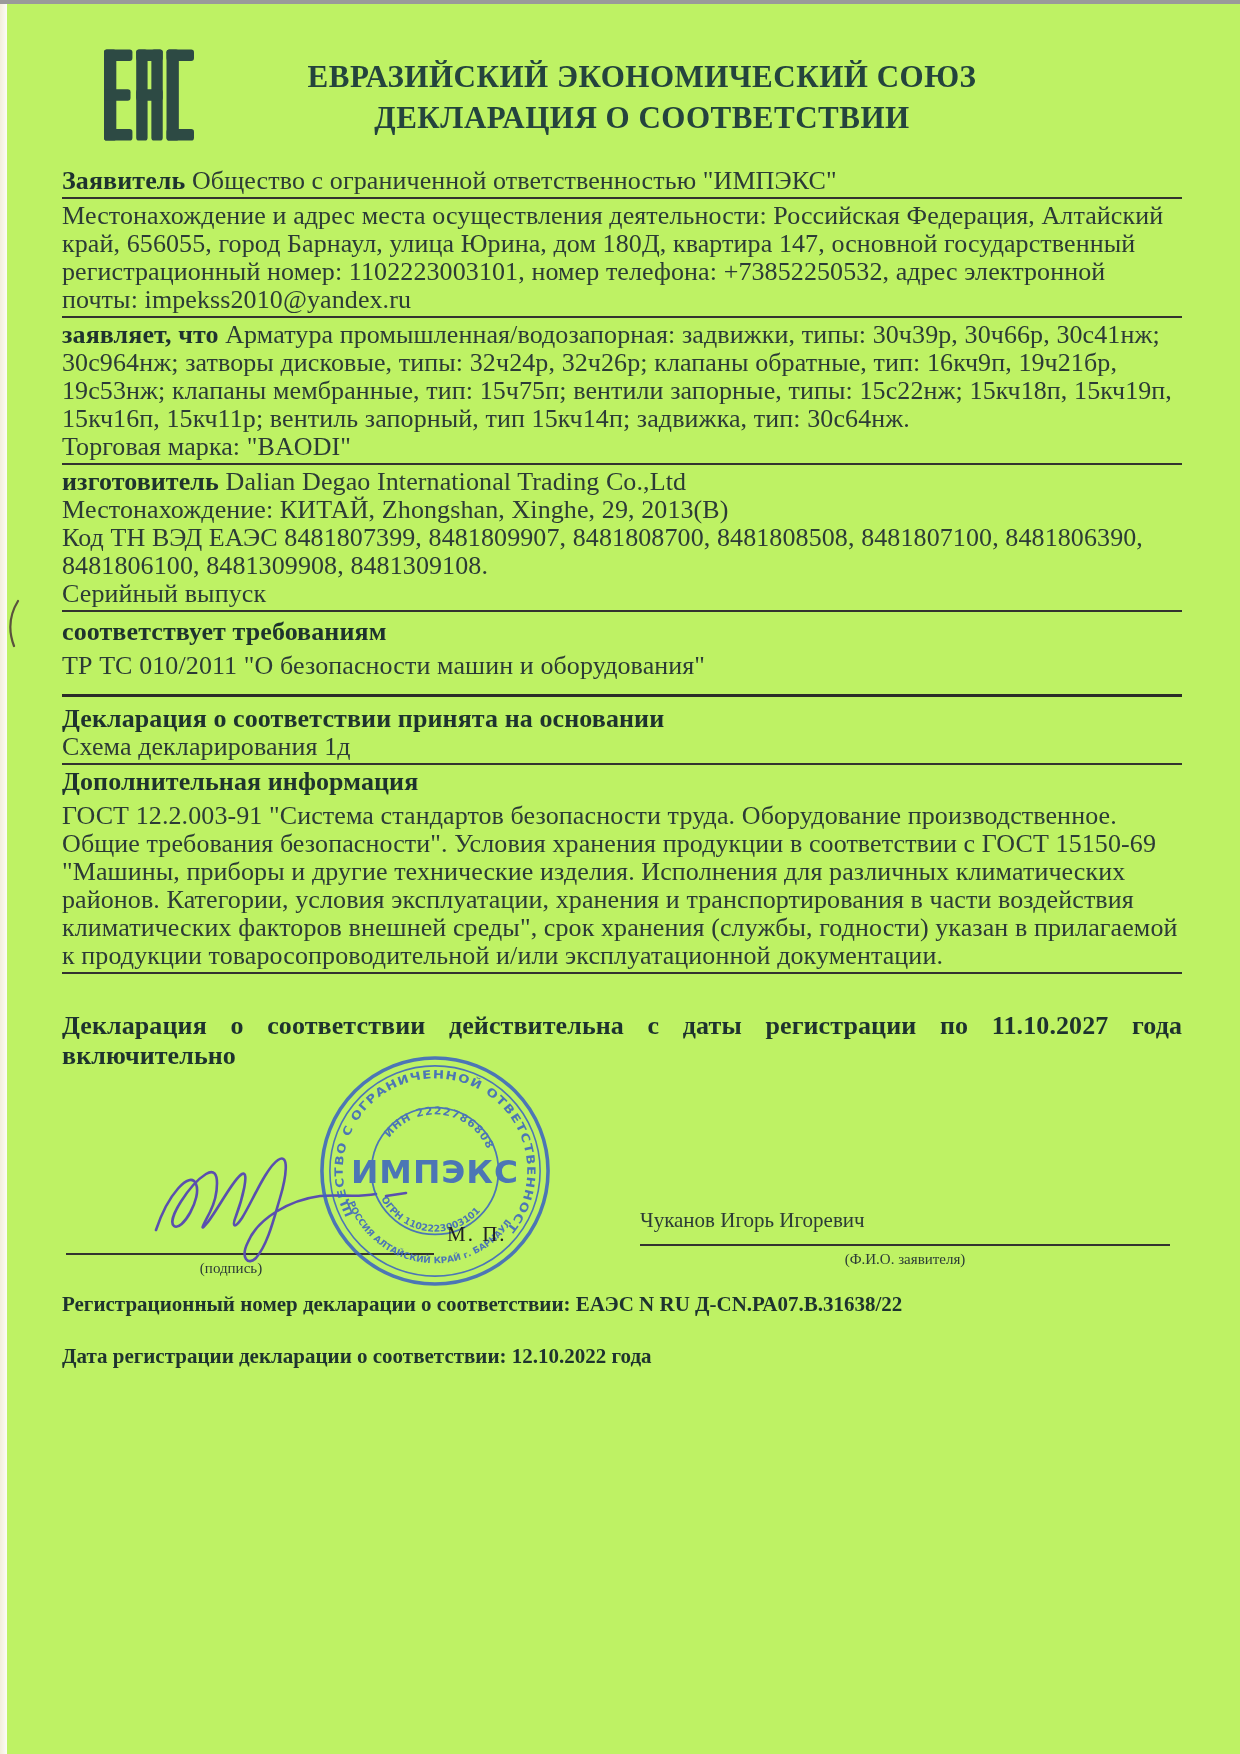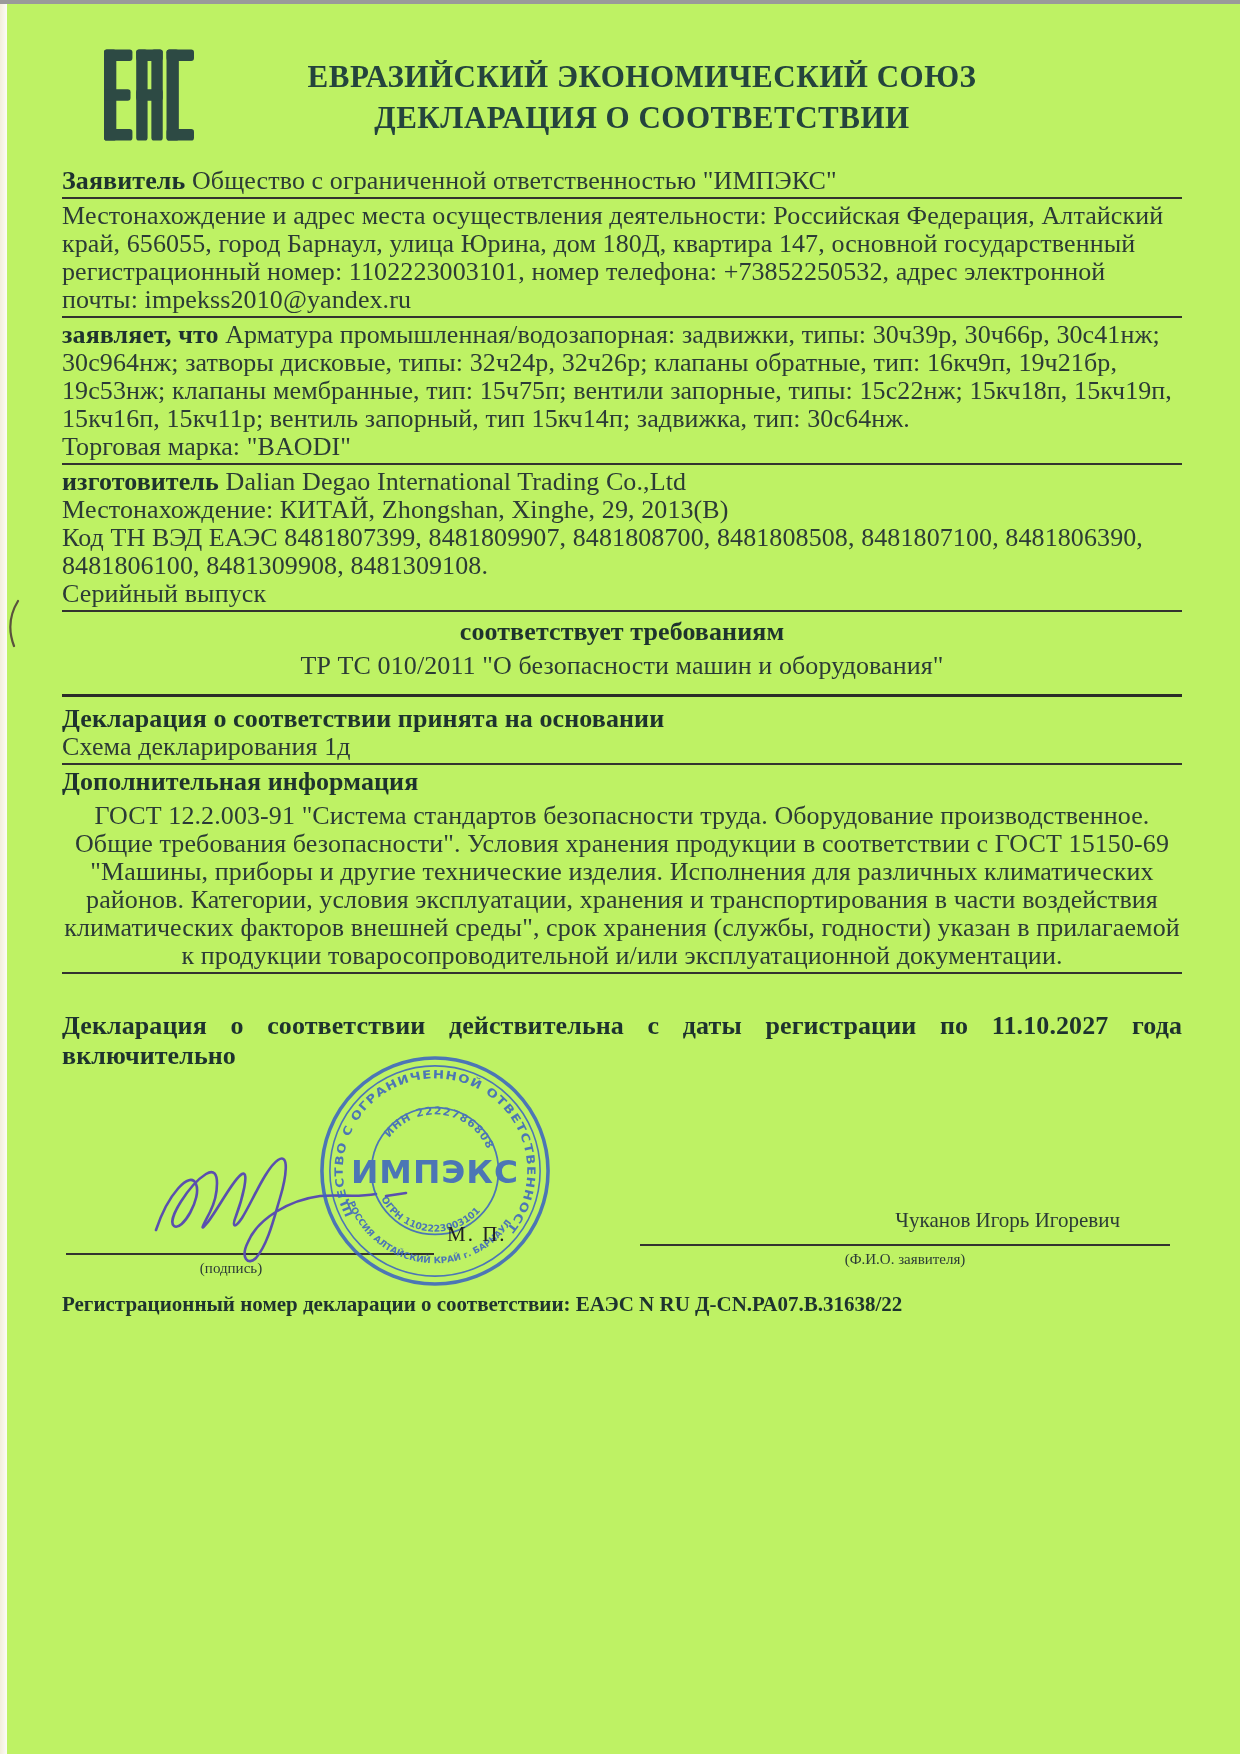--- a/index.html
+++ b/index.html
@@ -16,27 +16,27 @@
   }
   .eac-logo{position:absolute;top:44px;left:104px;width:90px;height:94px;}
   .hdr{position:absolute;top:52px;left:0;width:100%;text-align:center;
        font-weight:bold;font-size:31px;line-height:41px;color:#24443d;letter-spacing:.5px;}
   .content{position:absolute;top:163px;left:62px;width:1120px;
            font-size:26px;line-height:28px;letter-spacing:.1px;}
   .content p{margin:0;}
   .fld{border-bottom:2px solid #33332f;padding-bottom:2px;margin-bottom:3px !important;}
   .b{font-weight:bold;color:#1e332e;}
   .rule-heavy{height:3px;background:#2c2c28;margin:14px 0 8px 0;}
-  .mt6{margin-top:6px !important;text-align:center;}
+  .mt6{margin-top:6px !important;}
   .mt10{margin-top:10px !important;}
   .just{text-align:justify;text-align-last:justify;}
   .validity{font-weight:bold;color:#1e332e;margin-top:38px !important;}
   .sig-line{position:absolute;height:2px;background:#33332f;}
   .cap{position:absolute;font-size:15px;color:#2c3b36;text-align:center;}
-  .name{position:absolute;font-size:21px;color:#2c3b36;text-align:right;}
+  .name{position:absolute;font-size:21px;color:#2c3b36;text-align:left;}
   .mp{position:absolute;font-size:21px;letter-spacing:2px;color:#222;z-index:5;}
   .stamp{position:absolute;top:1048px;left:316px;width:238px;height:238px;z-index:4;}
   .signature{position:absolute;top:1128px;left:138px;width:280px;height:136px;z-index:3;}
   .penmark{position:absolute;top:594px;left:5px;width:20px;height:52px;}
   .footer-line{position:absolute;left:62px;font-weight:bold;font-size:21px;color:#1e332e;z-index:6;}
 </style>
 </head>
 <body>
 
 <div class="page">
@@ -133,14 +133,15 @@
   <div class="mp" style="top:1218px;left:447px;">М. П.</div>
 
   <div class="sig-line" style="top:1249px;left:66px;width:368px;"></div>
   <div class="cap" style="top:1256px;left:66px;width:330px;">(подпись)</div>
 
   <div class="name" style="top:1204px;left:640px;width:480px;">Чуканов Игорь Игоревич</div>
   <div class="sig-line" style="top:1240px;left:640px;width:530px;"></div>
   <div class="cap" style="top:1247px;left:640px;width:530px;">(Ф.И.О. заявителя)</div>
 
   <div class="footer-line" style="top:1288px;">Регистрационный номер декларации о соответствии: ЕАЭС N RU Д-CN.РА07.В.31638/22</div>
+  <div class="footer-line" style="top:1340px;">Дата регистрации декларации о соответствии: 12.10.2022 года</div>
 
 </div>
 
 </body></html>

